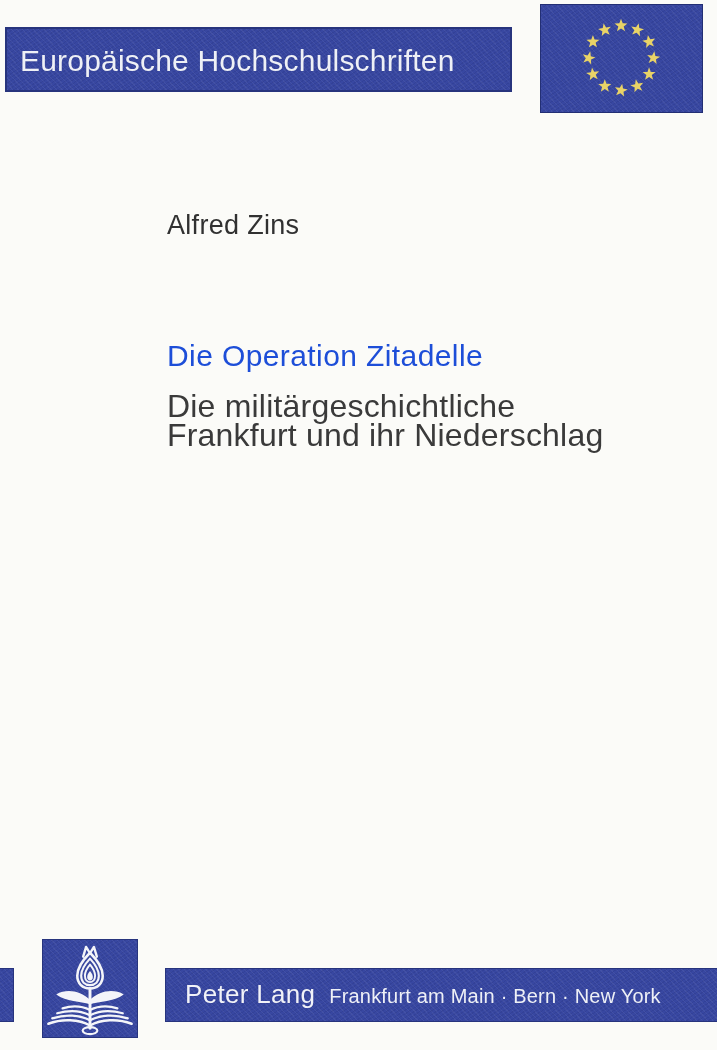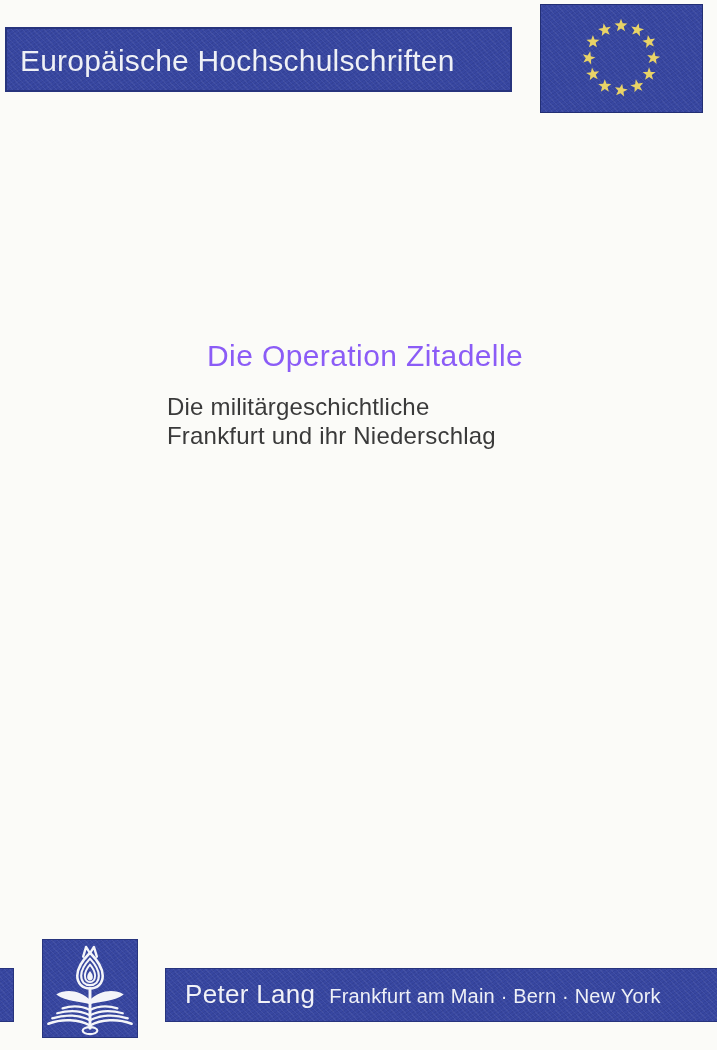--- a/index.html
+++ b/index.html
@@ -62,30 +62,29 @@
     line-height: 1.1;
     color: #313131;
     letter-spacing: 0.3px;
   }
   .book-title {
     position: absolute;
     left: 167px;
     top: 339px;
     font-size: 30px;
     line-height: 1.1;
-    color: #8b5cf6;
+    color: #1d4ed8;
     letter-spacing: 0.4px;
     white-space: nowrap;
-    margin-left: 40px;
   }
   .book-subtitle {
     position: absolute;
     left: 167px;
     top: 392px;
-    font-size: 24px;
+    font-size: 32px;
     line-height: 29px;
     color: #3a3a3a;
     letter-spacing: 0.2px;
   }
   .book-subtitle .subtitle-line { display: block; white-space: nowrap; }
 
   
   .left-edge-band {
     position: absolute;
     left: -4px;
@@ -155,20 +154,21 @@
       <use href="#star" transform="translate(97.5,82.6) rotate(-12)"></use>
       <use href="#star" transform="translate(81,87) rotate(10)"></use>
       <use href="#star" transform="translate(64.5,82.6)"></use>
       <use href="#star" transform="translate(52.4,70.5) rotate(-8)"></use>
       <use href="#star" transform="translate(48,54) rotate(14)"></use>
       <use href="#star" transform="translate(52.4,37.5)"></use>
       <use href="#star" transform="translate(64.5,25.4) rotate(-10)"></use>
     </svg>
   </div>
 
+  <div class="author">Alfred Zins</div>
 
   <div class="book-title">Die Operation Zitadelle</div>
 
   <div class="book-subtitle">
     <span class="subtitle-line">Die militärgeschichtliche</span>
     <span class="subtitle-line">Frankfurt und ihr Niederschlag</span>
   </div>
 
   <div class="left-edge-band blue-block"></div>
 

